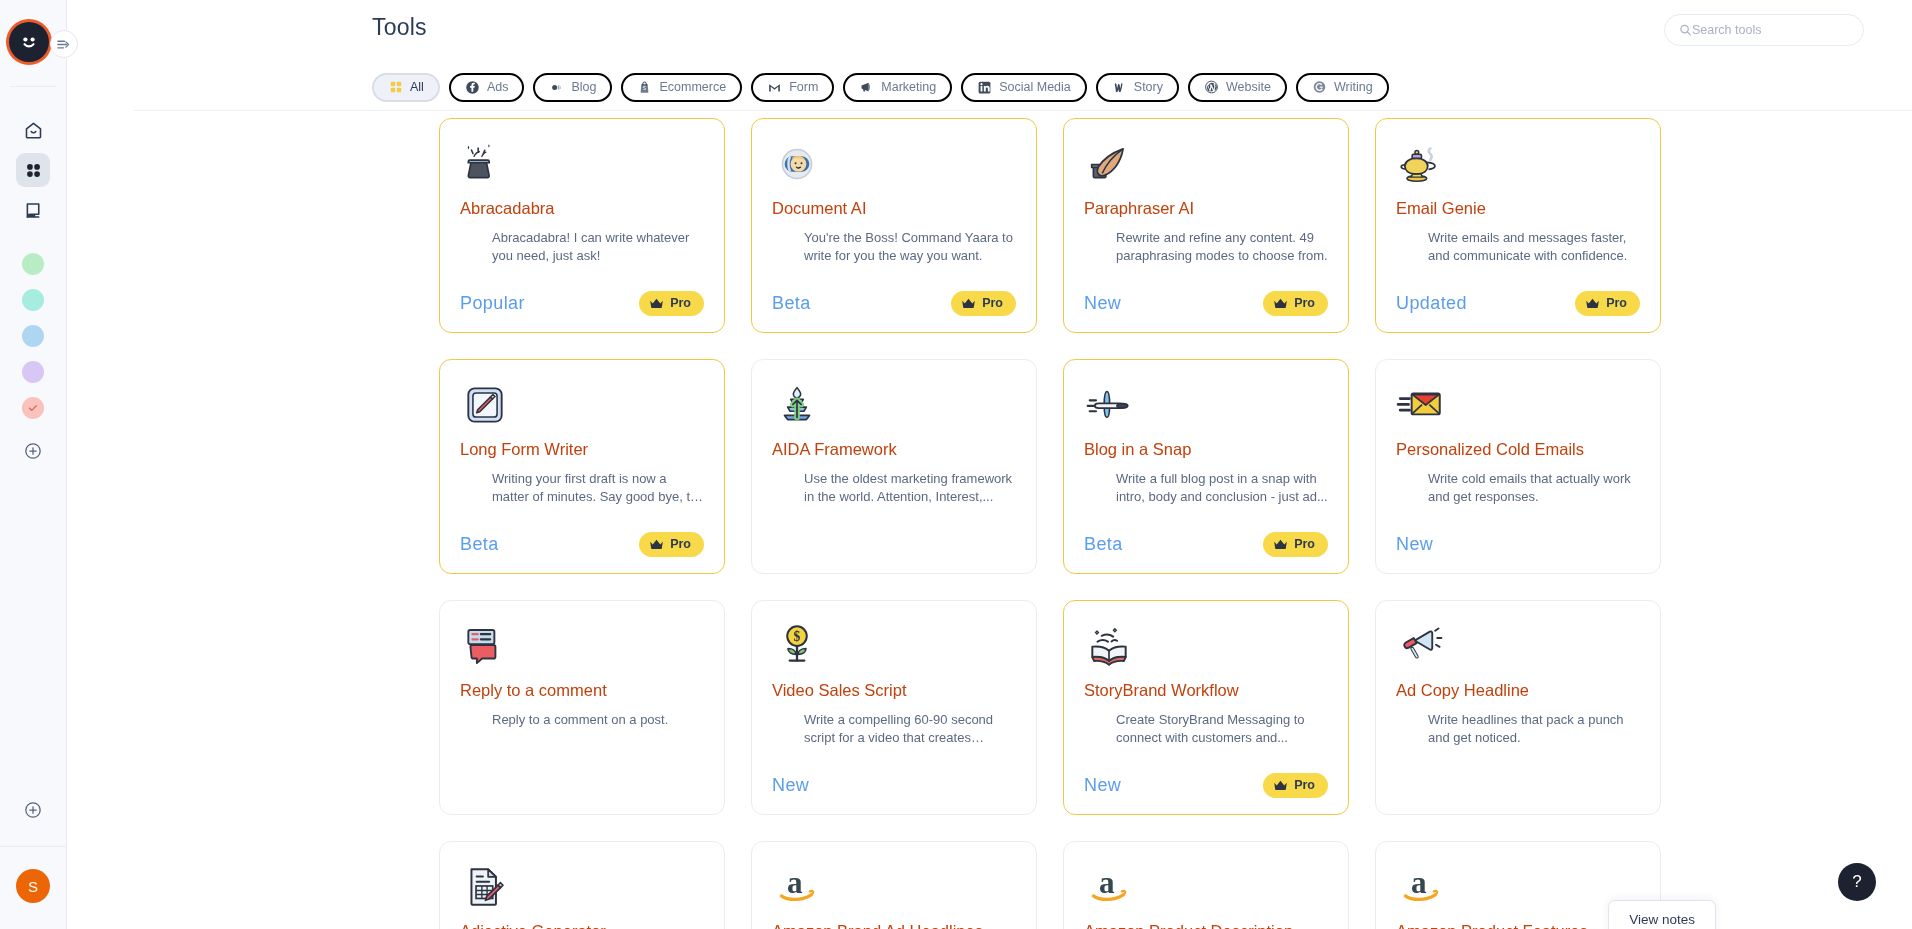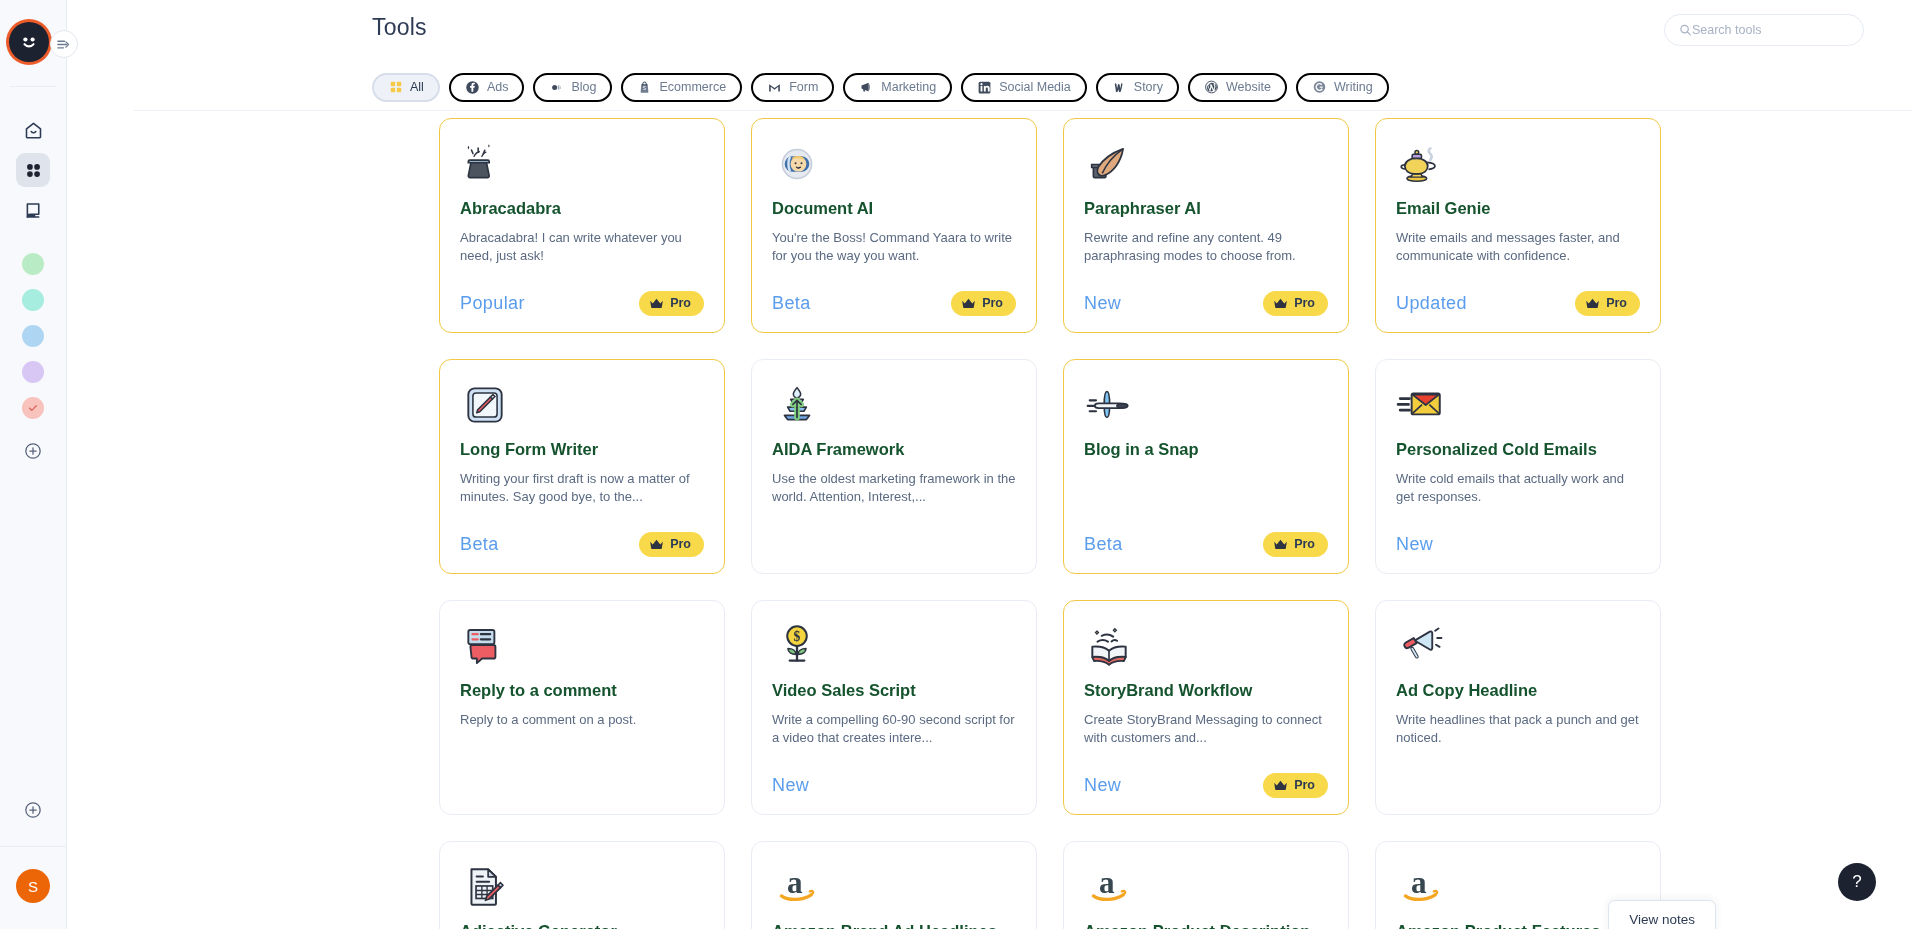--- a/index.html
+++ b/index.html
@@ -114,27 +114,28 @@
     height: 215px; background: #fff;
     border: 1px solid #e8ecf3; border-radius: 12px;
     padding: 20px 20px 16px 20px;
     display: flex; flex-direction: column;
     cursor: pointer; position: relative;
   }
   .card.pro-border { border-color: #f2c744; }
   .card-icon { height: 56px; display: flex; align-items: flex-start; }
   .card-icon svg { display: block; }
   .card-title {
-    font-size: 16.5px; color: #14532d; margin: 4px 0 10px 0;
-    font-weight: 700; line-height: 1.2;
+    font-size: 16.5px; color: #c2410c; margin: 4px 0 10px 0;
+    font-weight: 400; line-height: 1.2;
   }
   .card-desc {
     font-size: 13px; color: #5b6a82; line-height: 1.42;
     display: -webkit-box; -webkit-line-clamp: 2; -webkit-box-orient: vertical;
     overflow: hidden;
+    margin-left: 32px;
   }
   .card-foot { margin-top: auto; display: flex; align-items: center; justify-content: space-between; height: 26px; }
   .badge-tag { font-size: 18px; color: #5a9ded; letter-spacing: .4px; }
   .pro-pill {
     display: inline-flex; align-items: center; gap: 6px;
     background: #f8d949; color: #2d3c54;
     border-radius: 13px; height: 25px; padding: 0 13px 0 10px;
     font-size: 12.5px; font-weight: bold;
   }
   .pro-pill svg { display: block; }
@@ -494,20 +495,21 @@
           <div class="card pro-border">
             <div class="card-icon">
               <svg width="50" height="50" viewBox="0 0 48 48">
                 <path d="M22 11c1.6 0 2.6 4.6 2.6 12.5S23.6 36 22 36s-2.6-4.6-2.6-12.5S20.4 11 22 11z" fill="#7fc4f2" stroke="#2d3340" stroke-width="1.6"></path>
                 <path d="M14 22.5h20c5 0 8 1.2 8 2.2s-3 2.3-8 2.3H14c-2.4 0-3.6-1-3.6-2.2s1.2-2.3 3.6-2.3z" fill="#f2f5f8" stroke="#2d3340" stroke-width="1.7"></path>
                 <ellipse cx="36.5" cy="24.8" rx="5" ry="2.1" fill="#3b4250" stroke="#2d3340" stroke-width="1.4"></ellipse>
                 <path d="M5.5 19.5h6M3.5 24.8h6M5.5 30h6" stroke="#2d3340" stroke-width="2.1" stroke-linecap="round"></path>
               </svg>
             </div>
             <div class="card-title">Blog in a Snap</div>
+            <div class="card-desc">Write a full blog post in a snap with intro, body and conclusion - just ad...</div>
             <div class="card-foot">
               <span class="badge-tag">Beta</span>
               <span class="pro-pill">
                 <span>
                   <svg width="15" height="12" viewBox="0 0 20 16">
                     <path d="M1.6 5 5 8.6 10 2.2l5 6.4L18.4 5l-1.3 8.6a1 1 0 0 1-1 .9H3.9a1 1 0 0 1-1-.9z" fill="#2d3340"></path>
                   </svg>
                 </span>
                 <span>Pro</span>
               </span>

